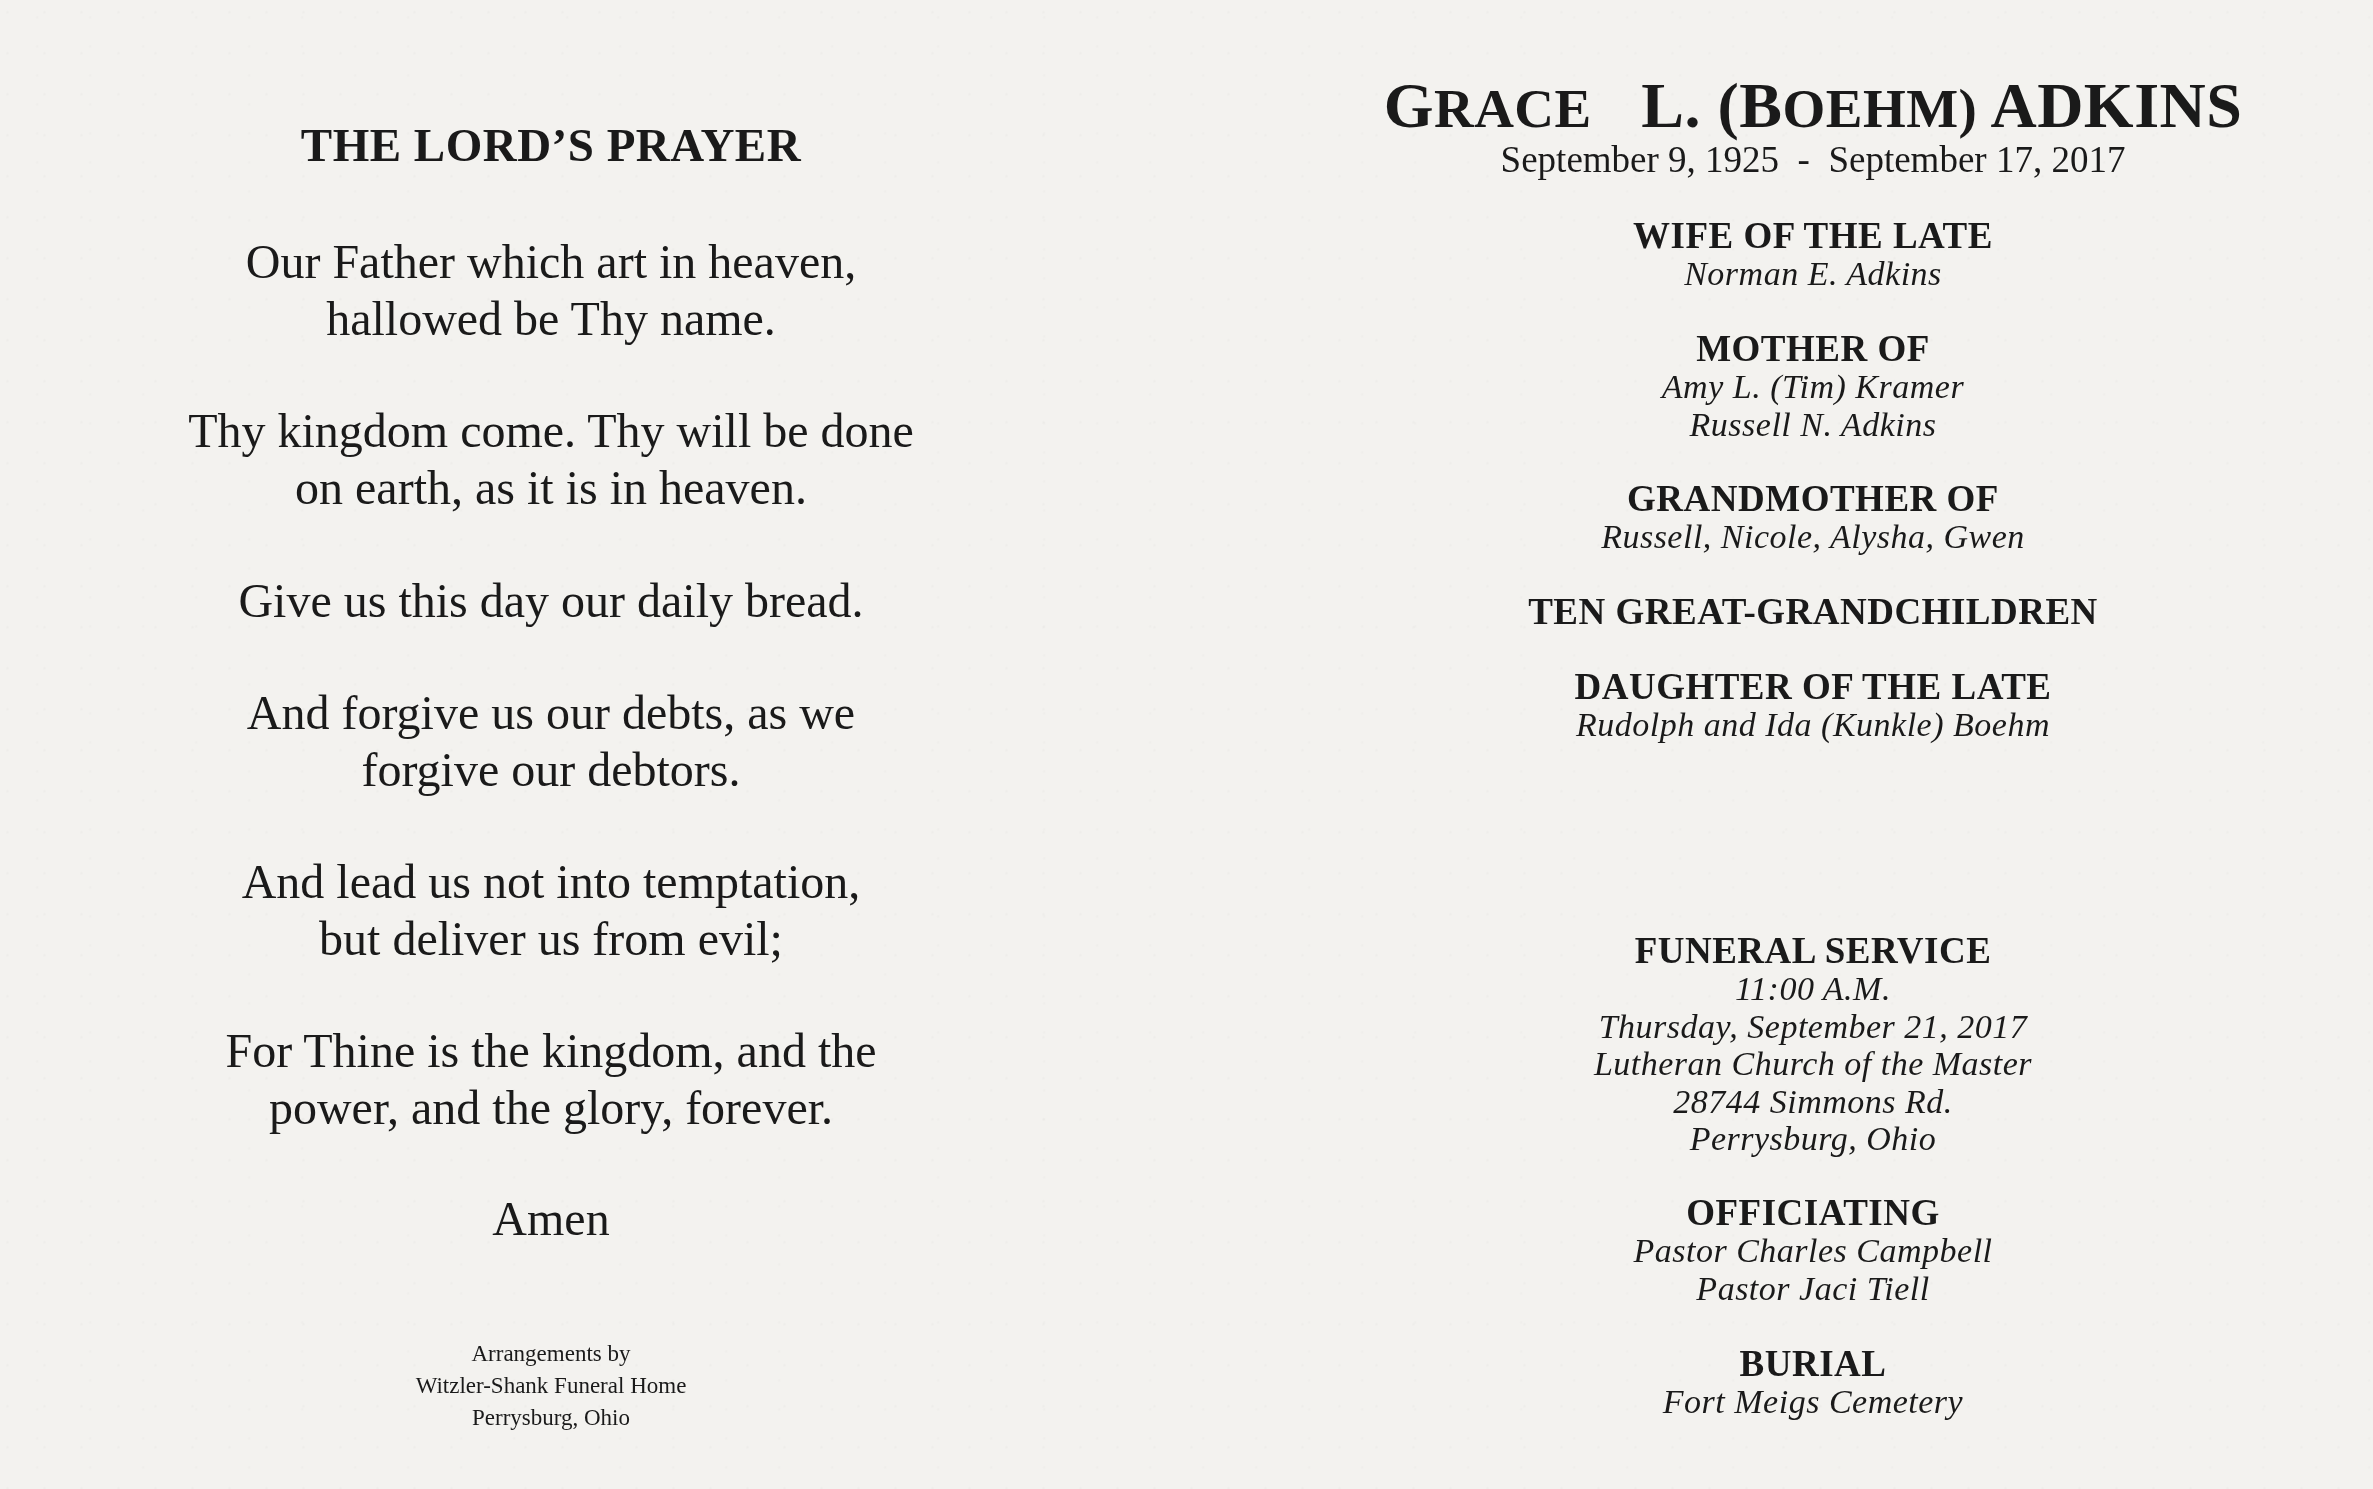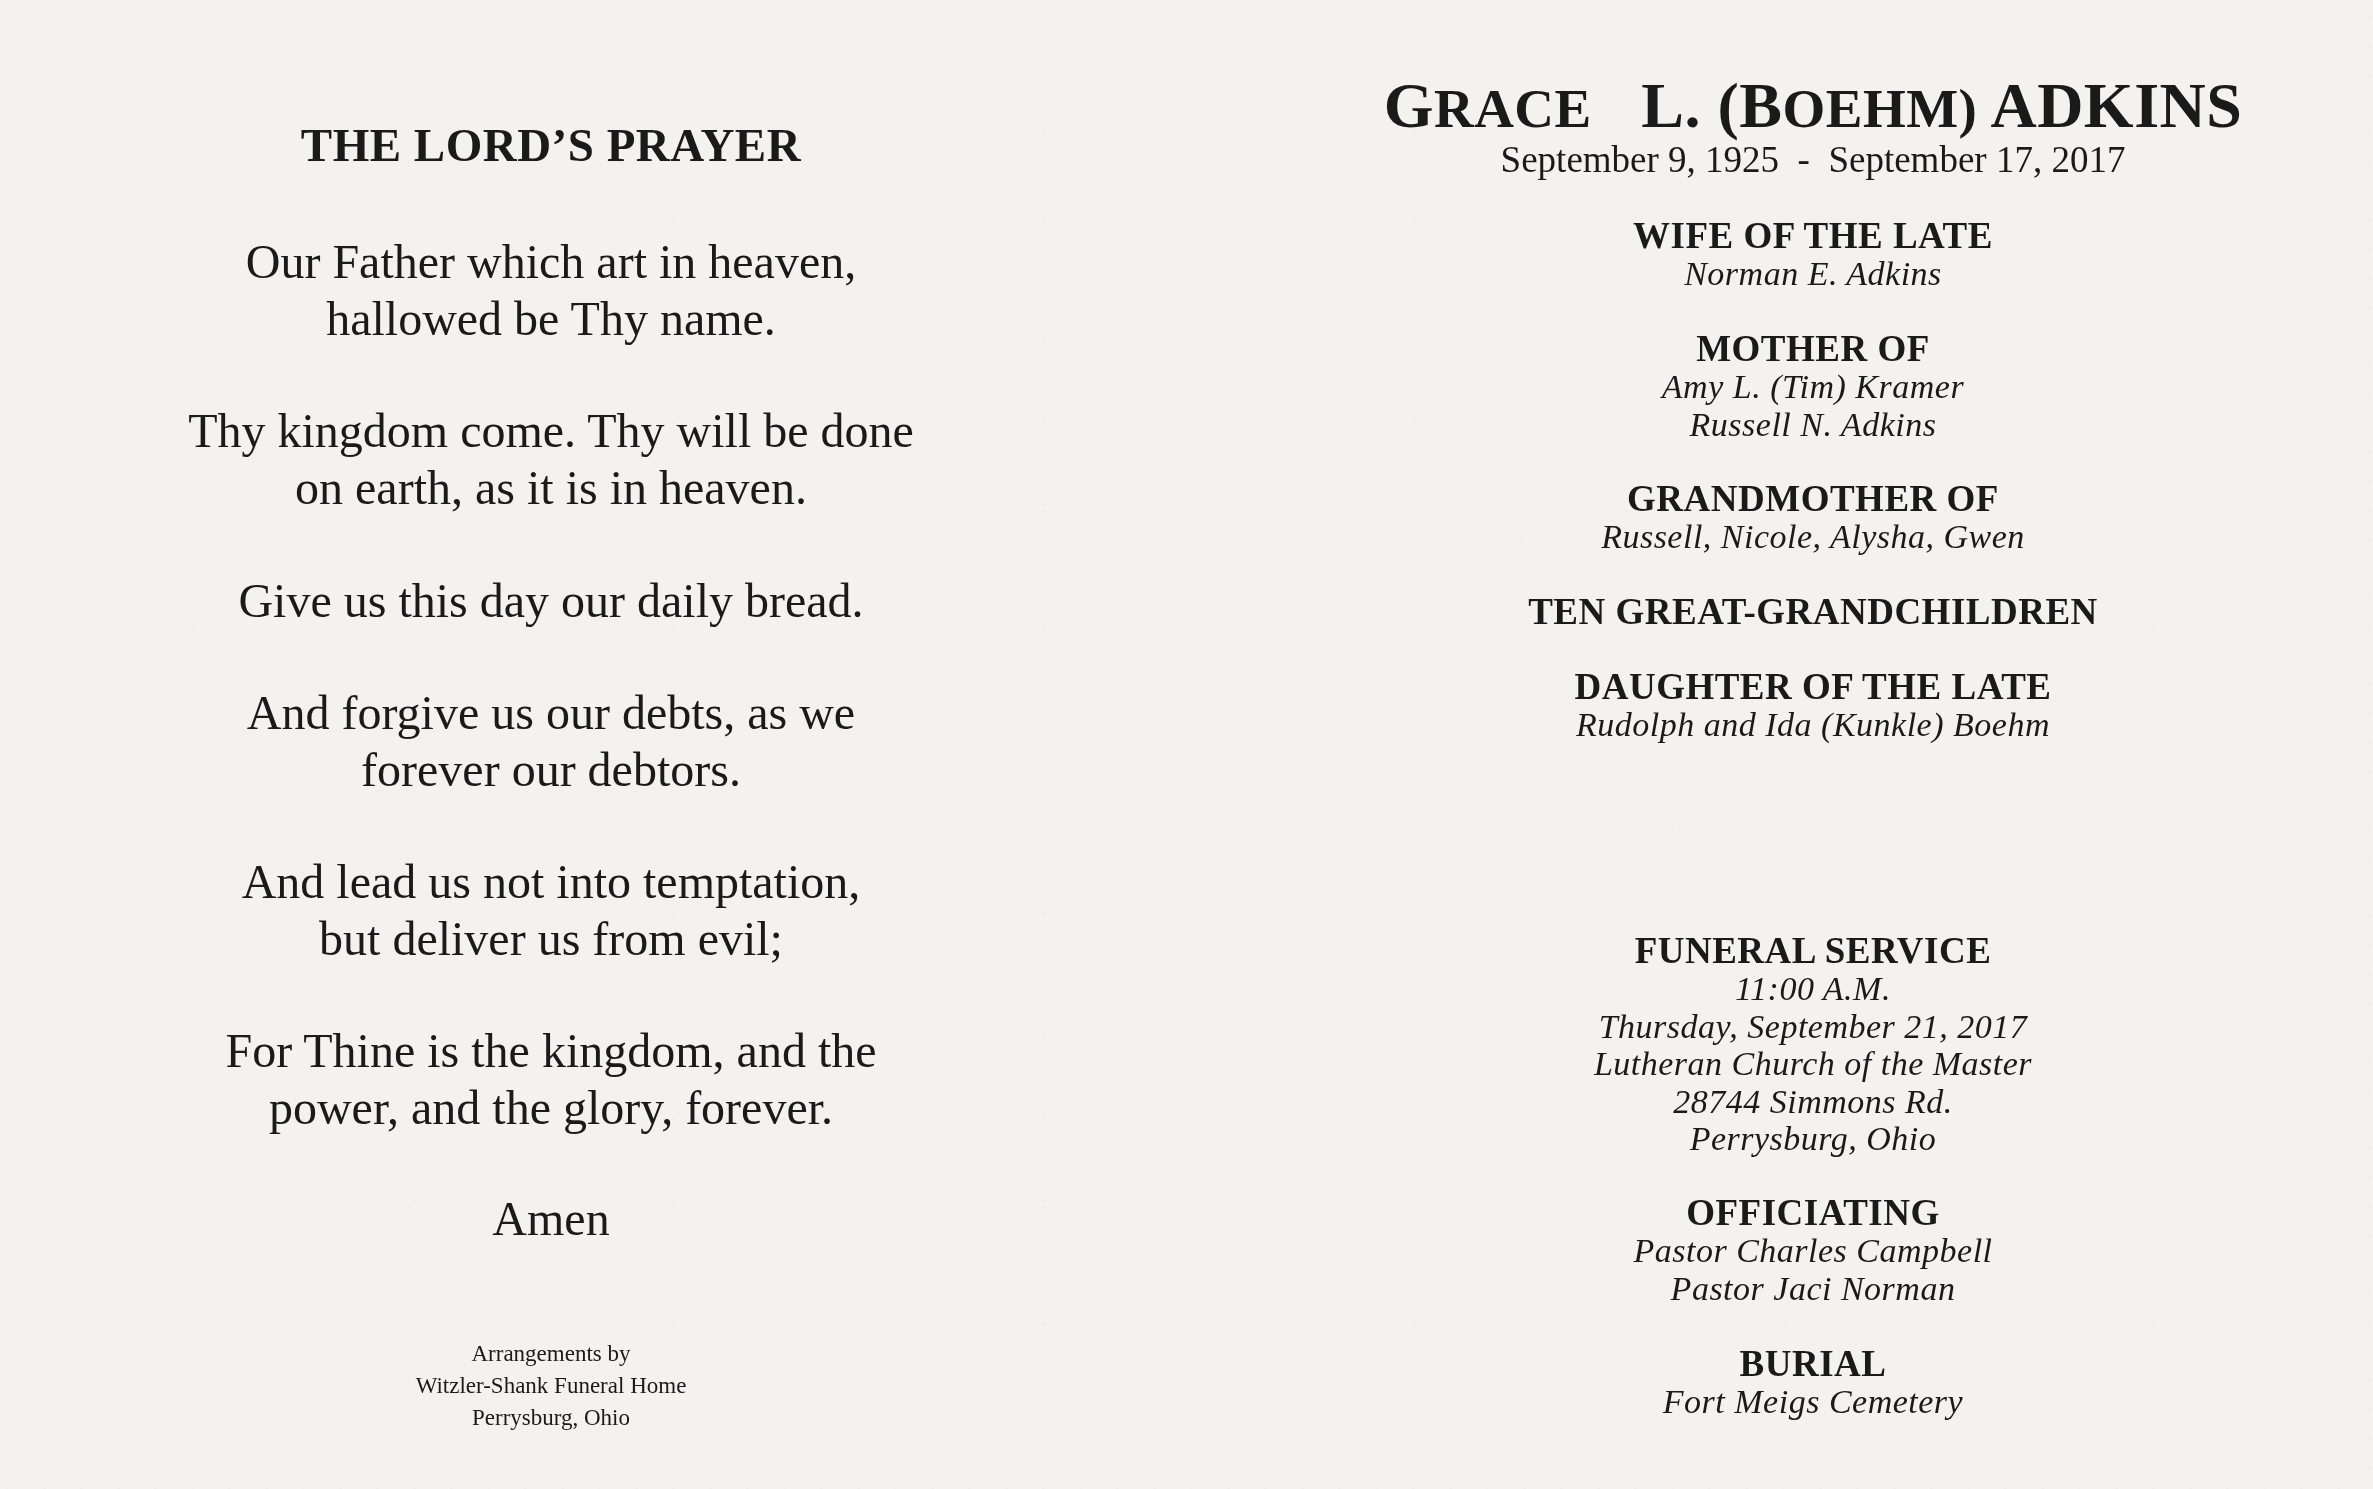--- a/index.html
+++ b/index.html
@@ -41,21 +41,21 @@
   </div>
   <div class="stanza" style="top:402px">
     <div>Thy kingdom come. Thy will be done</div>
     <div>on earth, as it is in heaven.</div>
   </div>
   <div class="stanza" style="top:572px">
     <div>Give us this day our daily bread.</div>
   </div>
   <div class="stanza" style="top:684px">
     <div>And forgive us our debts, as we</div>
-    <div>forever our debtors.</div>
+    <div>forgive our debtors.</div>
   </div>
   <div class="stanza" style="top:853px">
     <div>And lead us not into temptation,</div>
     <div>but deliver us from evil;</div>
   </div>
   <div class="stanza" style="top:1022px">
     <div>For Thine is the kingdom, and the</div>
     <div>power, and the glory, forever.</div>
   </div>
   <div class="stanza" style="top:1190px">
@@ -102,19 +102,19 @@
     <div class="sec-h">FUNERAL SERVICE</div>
     <div class="sec-l">11:00 A.M.</div>
     <div class="sec-l">Thursday, September 21, 2017</div>
     <div class="sec-l">Lutheran Church of the Master</div>
     <div class="sec-l">28744 Simmons Rd.</div>
     <div class="sec-l">Perrysburg, Ohio</div>
   </div>
   <div class="sec" style="top:1194px">
     <div class="sec-h">OFFICIATING</div>
     <div class="sec-l">Pastor Charles Campbell</div>
-    <div class="sec-l">Pastor Jaci Norman</div>
+    <div class="sec-l">Pastor Jaci Tiell</div>
   </div>
   <div class="sec" style="top:1345px">
     <div class="sec-h">BURIAL</div>
     <div class="sec-l">Fort Meigs Cemetery</div>
   </div>
 </div>
 
 </body></html>

